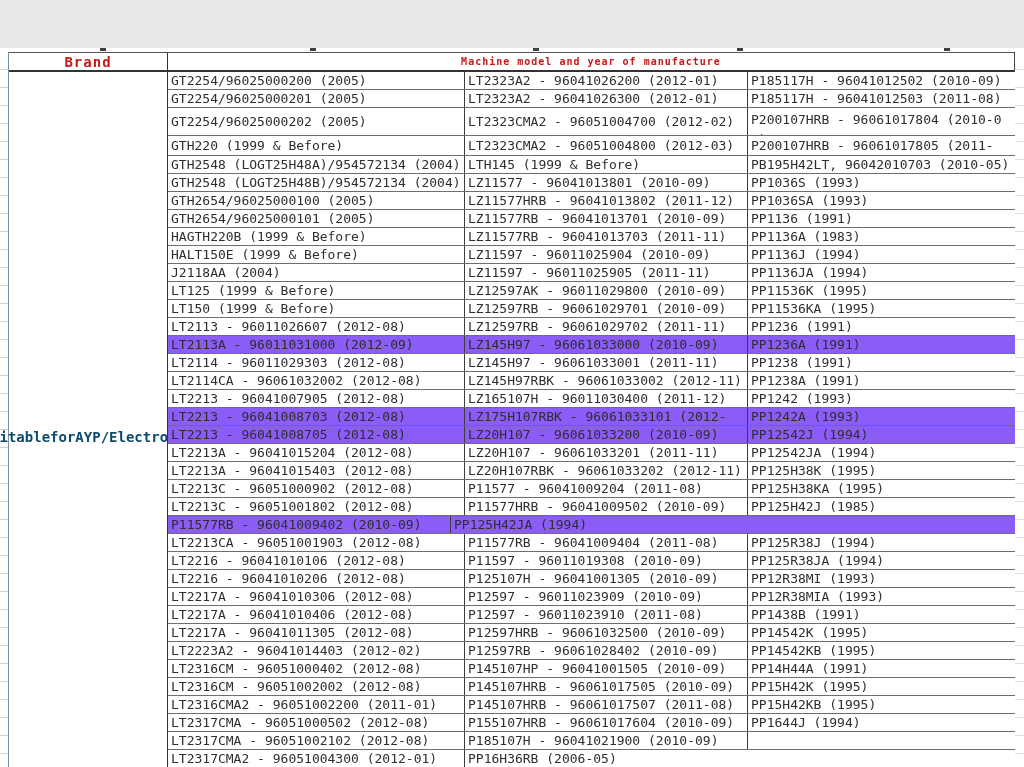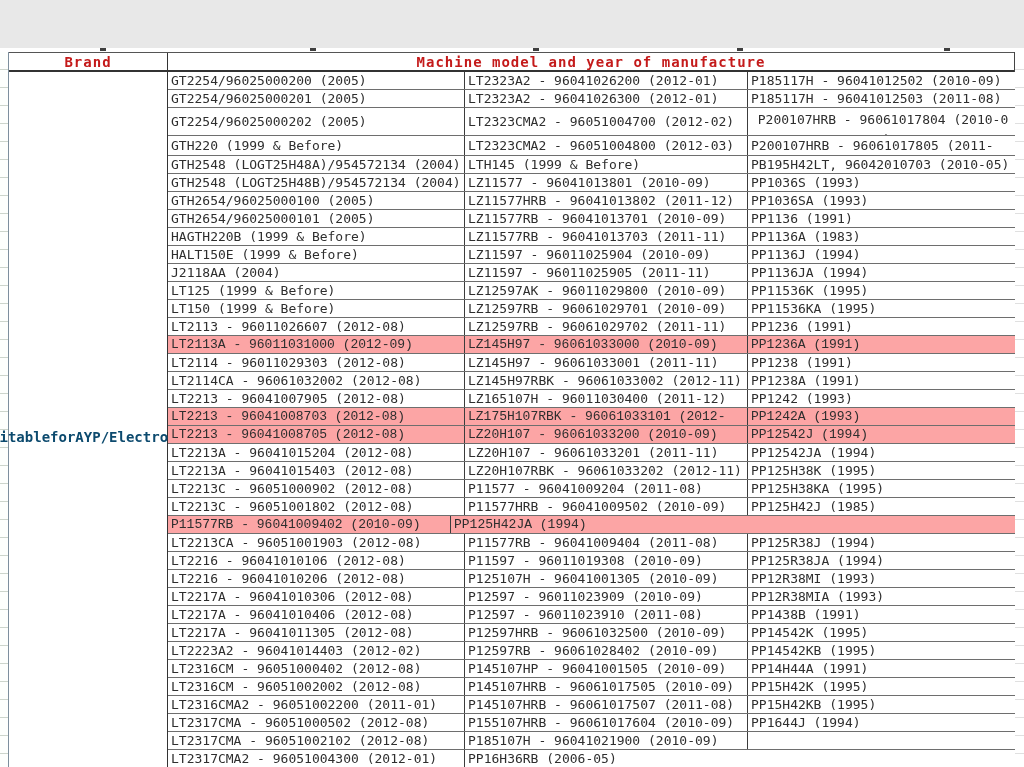--- a/index.html
+++ b/index.html
@@ -28,45 +28,45 @@
   .table-area { width:1006px; display:flex; flex-direction:column; border-right:1px solid #444; }
 
   .header-row { height:20px; display:flex; border-top:1px solid #555; border-bottom:2px solid #333; background:#fff; }
   .brand-header {
     width:159px; border-right:1px solid #333;
     display:flex; align-items:center; justify-content:center;
     color:#c41a1a; font-weight:bold; font-size:14px; letter-spacing:1px;
   }
   .model-header {
     flex:1; display:flex; align-items:center; justify-content:center;
-    color:#c41a1a; font-weight:bold; font-size:14px; letter-spacing:1px;
+    color:#c41a1a; font-weight:bold; font-size:10px; letter-spacing:1px;
   }
 
   .body { display:flex; height:730px; }
   .brand-cell {
     width:159px; border-right:1px solid #333; background:#fff;
     display:flex; align-items:center; justify-content:center;
     color:#0c4a6e; font-weight:bold; font-size:14px; line-height:20px; text-align:center;
   }
   .rows { flex:1; display:flex; flex-direction:column; }
 
   .trow { display:flex; height:18px; border-bottom:1px solid #6e6e6e; background:#fff; }
   .trow:nth-child(3) { height:28px; }
   .trow:nth-child(4) { height:20px; }
   .trow:last-child { border-bottom:2px solid #333;font-style:italic; }
-  .trow.hl { background:#fca5a5;font-family:Liberation Mono, monospace; }
+  .trow.hl { background:#8b5cf6; }
 
   .cell {
     display:flex; align-items:center; padding-left:3px;
     white-space:nowrap; overflow:hidden;
     font-size:13px; color:#2e2e2e;
   }
   .c1 { width:297px; border-right:1px solid #3c3c3c; }
   .c2 { width:283px; border-right:1px solid #3c3c3c; }
-  .c3 { width:267px;text-align:center; }
+  .c3 { width:267px; }
   .trow:nth-child(3) .c3 {
     white-space:normal; word-break:break-all;
     align-items:flex-start; line-height:20px; padding-top:2px;
   }
 
   .bottom-strip { height:11px; display:flex; background:#f3f7f3; }
   .bottom-strip .bs-left { width:9px; border-right:1px solid #7d8f9d; background:#f8fbf8; }
 </style>
 </head>
 <body>

